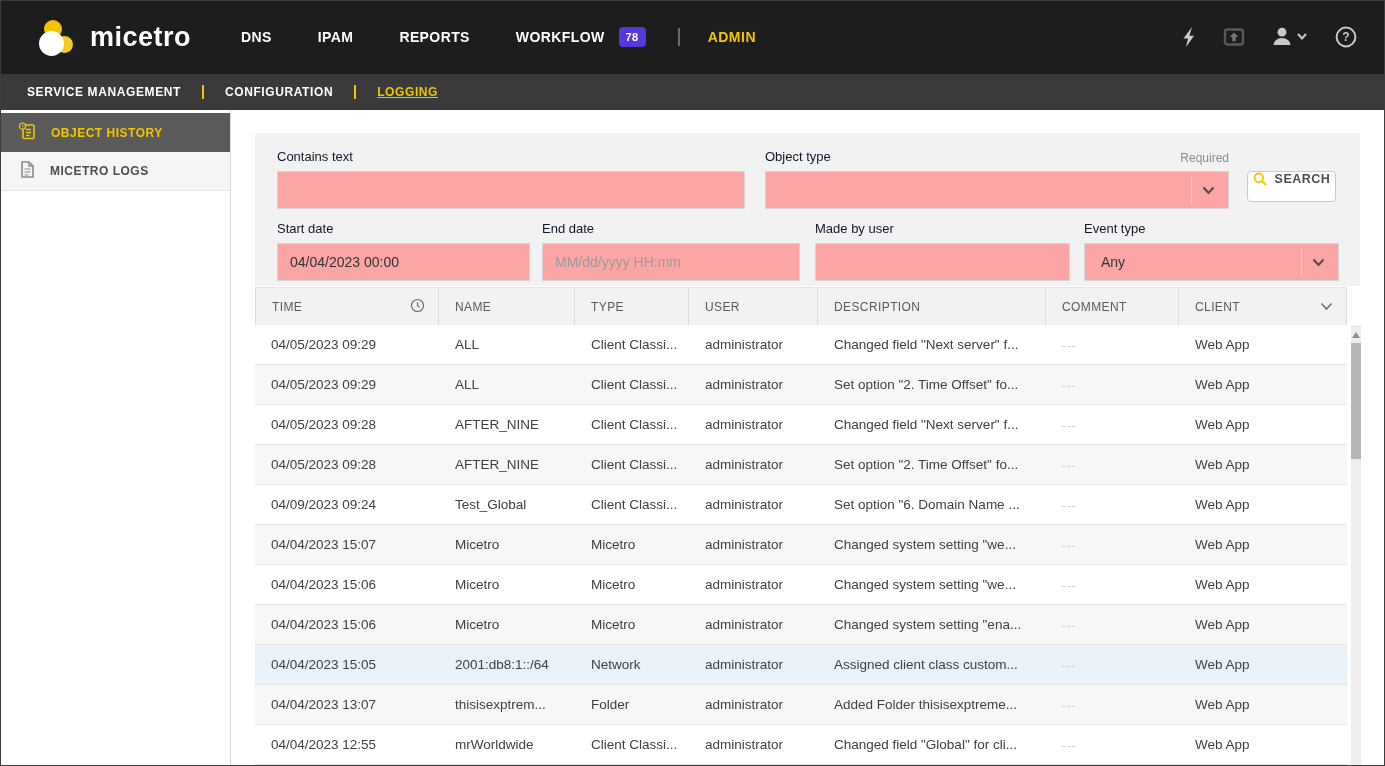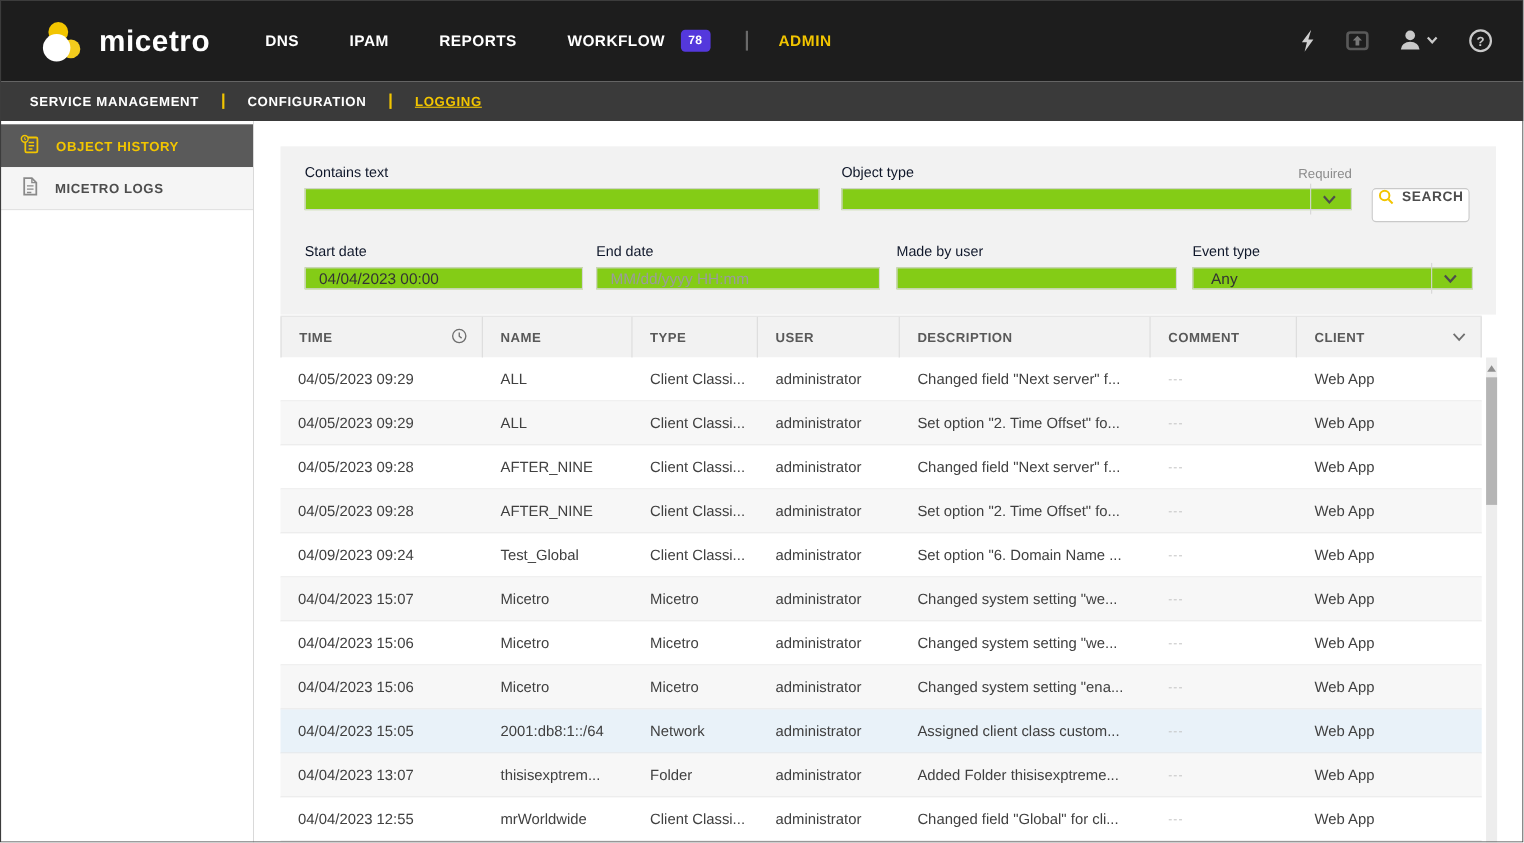--- a/index.html
+++ b/index.html
@@ -41,21 +41,21 @@
   .side-item.active { background:#5a5a5a; color:#f2c500; }
   .side-item.normal { background:#f5f5f5; color:#4d4d4d; border-bottom:1px solid #e2e2e2; }
 
   
   .main { position:absolute; top:110px; left:231px; right:0; bottom:0; background:#fff; }
 
   .filter-panel { position:absolute; left:24px; top:23px; width:1105px; height:153px; background:#f2f2f2; }
   .fg { position:absolute; }
   .fg label { display:block; font-size:13px; color:#0f172a; margin-bottom:7px; }
   .tin, .sel {
-    width:100%; height:20px; background:#84cc16; border:1px solid #d6d6d6;
+    width:100%; height:38px; background:#fca5a5; border:1px solid #d6d6d6;
     font-family:"Liberation Sans",sans-serif; font-size:14px; color:#333; padding:0 12px; outline:none;
   }
   .tin::placeholder { color:#9b9b9b; opacity:1; }
   .sel { position:relative; display:flex; align-items:center; padding:4px; }
   .sel .sel-value { flex:1; padding:0 12px; font-size:14px; color:#333; }
   .sel .chev { width:33px; height:28px; border-left:1px solid #d6d6d6; display:flex; align-items:center; justify-content:center; cursor:pointer; }
   .required { position:absolute; right:0; top:2px; font-size:12px; color:#8c8c8c; }
   #g-contains { left:22px;  top:16px; width:468px; }
   #g-objtype  { left:510px; top:16px; width:464px; }
   #g-start    { left:22px;  top:88px; width:253px; }
@@ -68,21 +68,21 @@
     display:flex; justify-content:center; gap:8px;
     font-size:12.5px; font-weight:bold; color:#4d4d4d; letter-spacing:.5px; cursor:pointer;
   }
 
   
   .table { position:absolute; left:24px; top:177px; width:1092px; }
   .thead, .trow { display:grid; grid-template-columns:184px 136px 114px 129px 228px 133px 168px; }
   .thead { height:38px; background:#f2f2f2; border-top:1px solid #e3e3e3; }
   .th {
     display:flex; align-items:center; justify-content:space-between;
-    padding:0 13px 0 16px; font-size:12px; font-weight:bold; color:#595959;
+    padding:0 13px 0 16px; font-size:12px; font-weight:normal; color:#595959;
     letter-spacing:.4px; border-right:1px solid #dcdcdc; cursor:pointer; white-space:nowrap; overflow:hidden;
   }
   .th:first-child { border-left:1px solid #dcdcdc; }
   .trow { height:40px; border-bottom:1px solid #e6e6e6; background:#fff; cursor:pointer; }
   .trow:nth-of-type(even) { background:#f7f7f7; }
   .trow.highlighted { background:#e9f2f9; }
   .td { display:flex; align-items:center; padding:0 13px 0 16px; font-size:13.5px; color:#404040; white-space:nowrap; overflow:hidden; }
   .td.comment { color:#c4c4c4; font-size:11px; letter-spacing:1px; }
 
   

